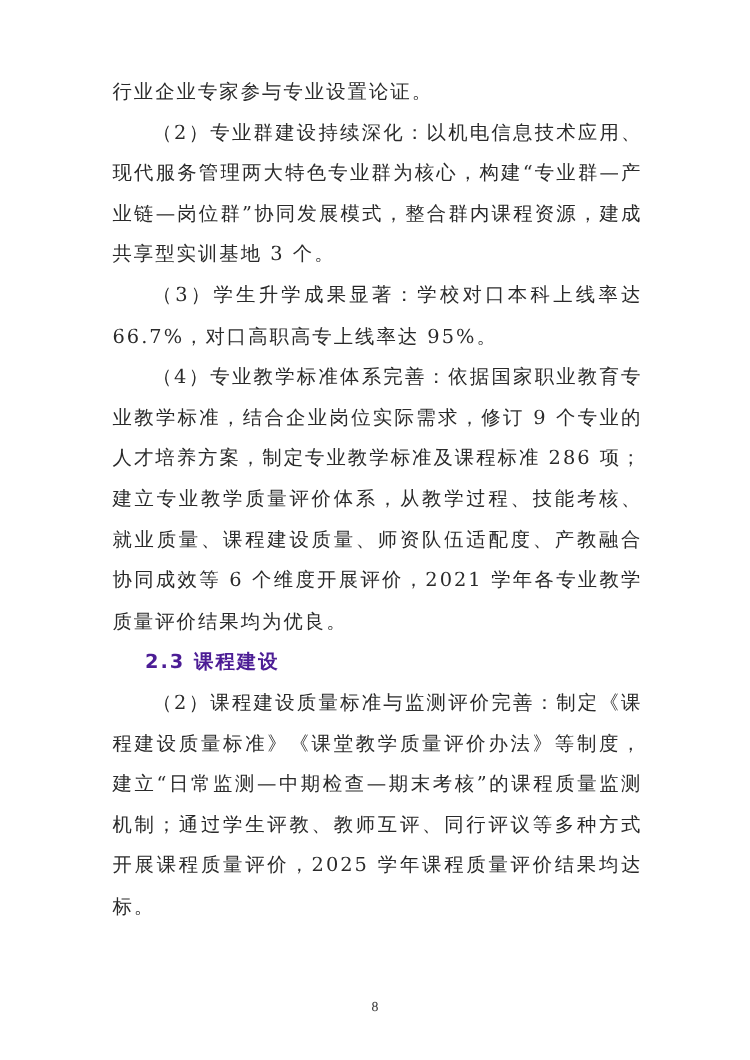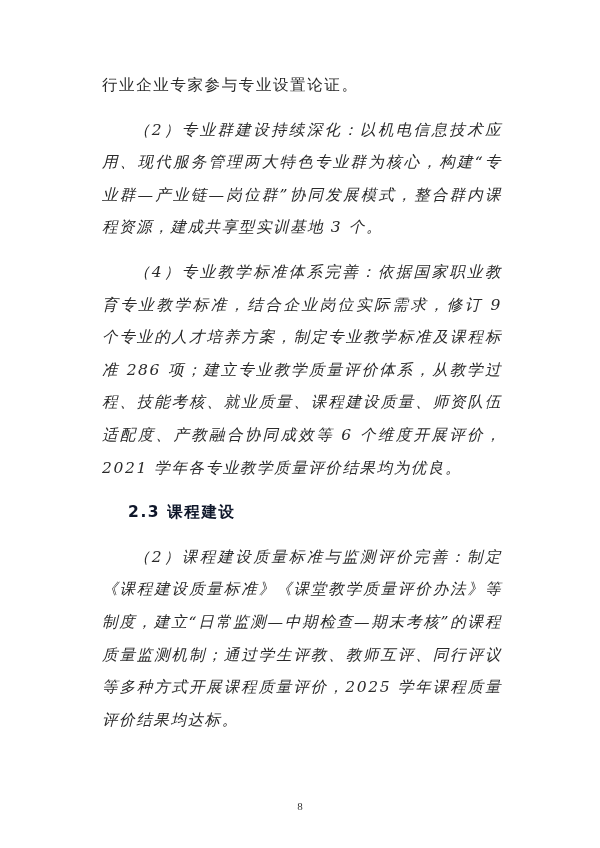--- a/index.html
+++ b/index.html
@@ -4,37 +4,38 @@
 <style>
   html, body { margin: 0; padding: 0; background: #ffffff; }
   body { width: 600px; height: 848px; position: relative; overflow: hidden; }
   .page {
     position: absolute; left: 90px; top: 57px; width: 424px;
     font-family: "DejaVu Serif", "Liberation Serif", serif;
     font-size: 15.5px; color: #2a2a2a;
     line-height: 32.6px;
     text-align: justify;
   }
-  .page p { margin: 12px; letter-spacing: 1.6px; }
-  .indent { text-indent: 32px; font-style: italic; }
+  .page p { margin: 0; letter-spacing: 1.6px; }
+  .indent { text-indent: 32px; }
   .heading {
     font-family: "DejaVu Sans", "Liberation Sans", sans-serif;
-    font-weight: bold; font-size: 15.5px; color: #0f172a;
+    font-weight: bold; font-size: 15.5px; color: #4c1d95;
     padding-left: 26px; letter-spacing: 1px;
   }
   .page-number {
     position: absolute; left: 0; width: 600px; top: 800px;
     text-align: center; font-family: "Liberation Serif", serif;
     font-size: 11px; color: #333;
   }
 </style>
 </head>
 <body>
 
 <div class="page">
   <p>行业企业专家参与专业设置论证。</p>
   <p class="indent">（2）专业群建设持续深化：以机电信息技术应用、现代服务管理两大特色专业群为核心，构建“专业群—产业链—岗位群”协同发展模式，整合群内课程资源，建成共享型实训基地 3 个。</p>
+  <p class="indent">（3）学生升学成果显著：学校对口本科上线率达 66.7%，对口高职高专上线率达 95%。</p>
   <p class="indent">（4）专业教学标准体系完善：依据国家职业教育专业教学标准，结合企业岗位实际需求，修订 9 个专业的人才培养方案，制定专业教学标准及课程标准 286 项；建立专业教学质量评价体系，从教学过程、技能考核、就业质量、课程建设质量、师资队伍适配度、产教融合协同成效等 6 个维度开展评价，2021 学年各专业教学质量评价结果均为优良。</p>
   <p class="heading">2.3 课程建设</p>
   <p class="indent">（2）课程建设质量标准与监测评价完善：制定《课程建设质量标准》《课堂教学质量评价办法》等制度，建立“日常监测—中期检查—期末考核”的课程质量监测机制；通过学生评教、教师互评、同行评议等多种方式开展课程质量评价，2025 学年课程质量评价结果均达标。</p>
 </div>
 
 <div class="page-number">8</div>
 
 </body></html>

